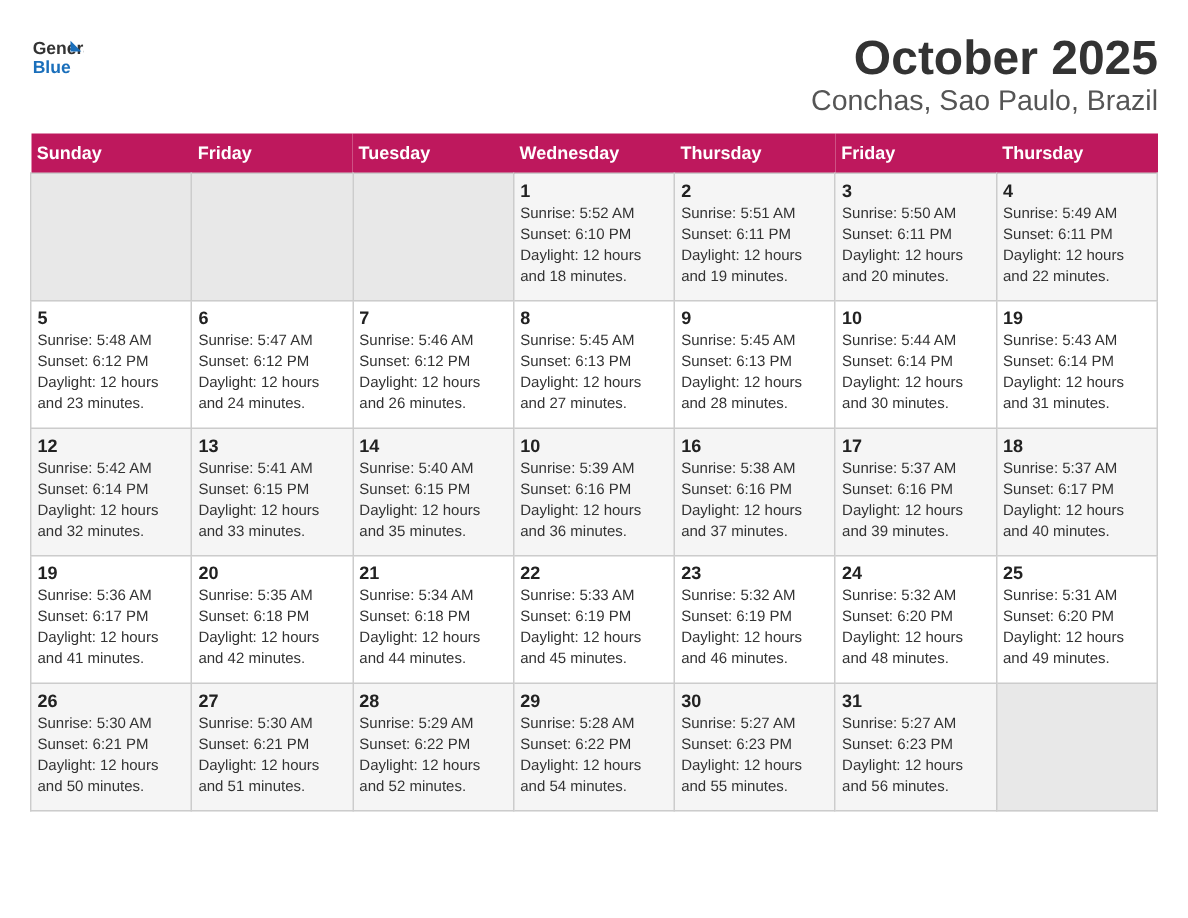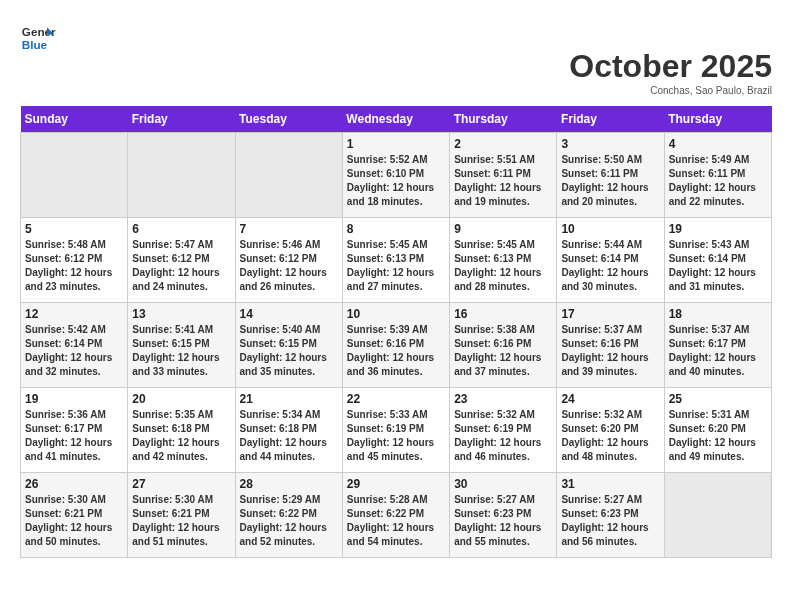--- a/index.html
+++ b/index.html
@@ -20,38 +20,37 @@
       display: flex;
       align-items: center;
       gap: 4px;
     }
     .logo-icon {
       width: 36px;
       height: 36px;
     }
     .title-block {
       text-align: right;
-      margin-top: 28px;
     }
     .month-title {
       font-size: 32px;
       font-weight: bold;
       color: #333;
     }
     .location {
-      font-size: 10px;
+      font-size: 19px;
       color: #555;
     }
     table {
       width: 100%;
       border-collapse: collapse;
       font-size: 11px;
     }
     thead tr th {
-      background-color: #6d28d9;
+      background-color: #be185d;
       color: #fff;
       padding: 6px 4px;
       text-align: left;
       font-size: 12px;
       font-weight: bold;
     }
     tbody tr td {
       border: 1px solid #ccc;
       vertical-align: top;
       padding: 4px;
@@ -67,21 +66,20 @@
     .day-number {
       font-weight: bold;
       font-size: 12px;
       margin-bottom: 2px;
       color: #222;
     }
     .day-info {
       font-size: 10px;
       color: #333;
       line-height: 1.4;
-      font-weight: bold;
     }
     .empty-cell {
       background-color: #e8e8e8 !important;
     }
     td { height: 85px; }
   </style>
 </head>
 <body>
 
 <div class="header">

